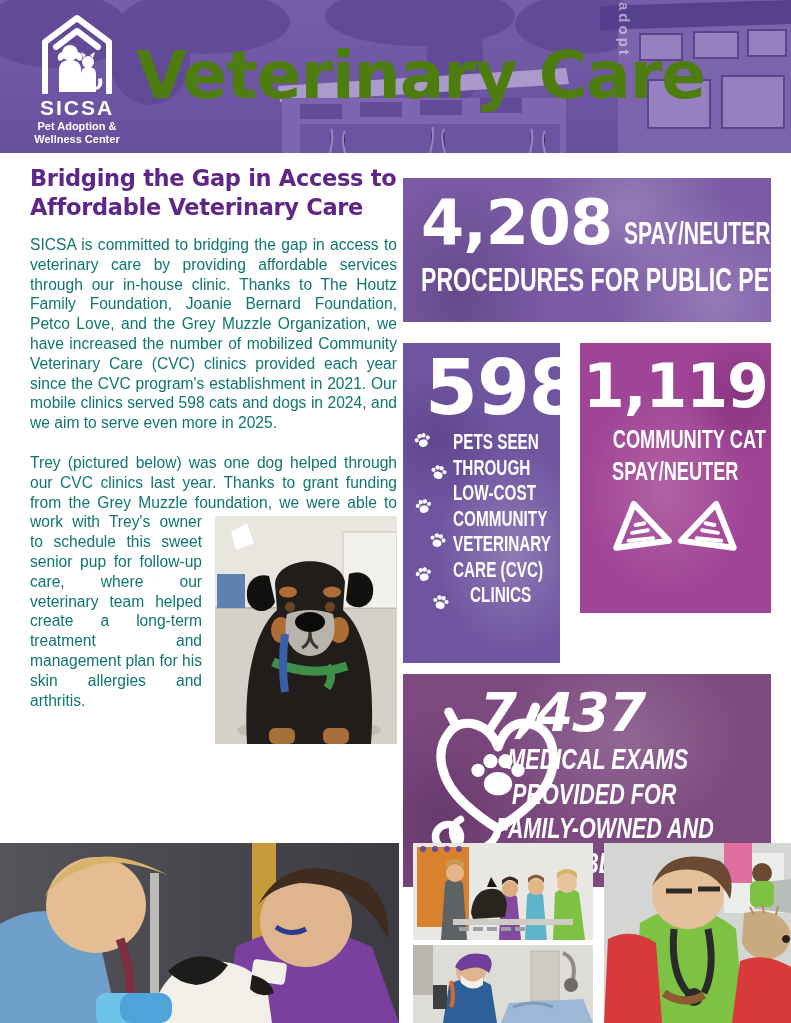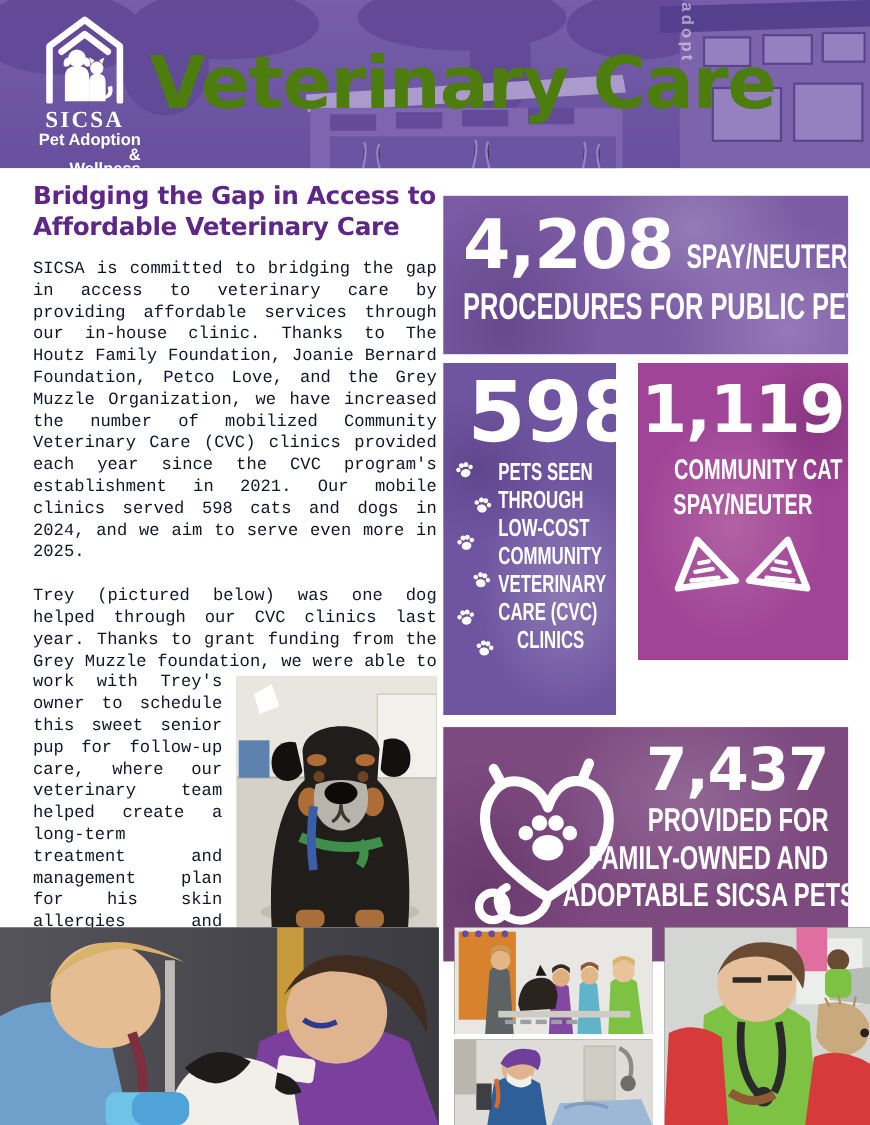--- a/index.html
+++ b/index.html
@@ -9,43 +9,43 @@
   
   .hero{position:absolute;left:0;top:0;width:791px;height:153px;overflow:hidden;}
   .hero svg{display:block;}
   .hero-title{position:absolute;left:136px;top:26px;width:655px;
               font-family:"DejaVu Sans",sans-serif;font-weight:800;font-size:66px;
               line-height:100px;color:#4d7c0f;letter-spacing:-1px;white-space:nowrap;}
   .hero-sign{position:absolute;left:616px;top:2px;height:70px;
              writing-mode:vertical-rl;text-orientation:sideways;
              color:rgba(255,255,255,0.5);font-weight:700;font-size:15px;letter-spacing:3px;}
   .logo{position:absolute;left:26px;top:6px;width:102px;display:flex;flex-direction:column;align-items:center;color:#fff;}
-  .logo-name{font-family:Liberation Serif, serif;font-weight:800;font-size:21px;letter-spacing:2px;margin-top:2px;}
-  .logo-tag{font-size:15px;font-weight:600;line-height:13px;text-align:right;}
+  .logo-name{font-family:Liberation Sans, sans-serif;font-weight:800;font-size:21px;letter-spacing:2px;margin-top:2px;}
+  .logo-tag{font-size:11px;font-weight:600;line-height:13px;text-align:center;}
 
   
   .article{position:absolute;left:30px;top:164px;width:367px;}
   .headline{font-family:"DejaVu Sans",sans-serif;font-weight:800;color:#5e2687;
             font-size:22.5px;line-height:29px;letter-spacing:-0.3px;white-space:nowrap;}
-  .bodycopy{margin-top:13px;font-family:Liberation Mono, monospace;color:#0f172a;
+  .bodycopy{margin-top:13px;font-family:Liberation Sans, sans-serif;color:#0f766e;
             font-size:15.6px;line-height:19.8px;text-align:justify;}
   .bodycopy p{margin:0 0 20px 0;}
   .trey{float:right;width:182px;height:228px;margin:4px 0 6px 13px;background:#d6d1c8;}
   .trey svg{display:block;}
 
   
   .stats{position:absolute;left:403px;top:178px;width:368px;color:#fff;}
   .statbox{position:relative;overflow:hidden;}
   .num{font-family:"DejaVu Sans",sans-serif;font-weight:800;letter-spacing:-1px;}
   .cond{font-family:"Liberation Sans",sans-serif;font-weight:700;}
   .sqz-l{display:inline-block;transform:scaleX(0.68);transform-origin:left center;white-space:nowrap;}
   .sqz-c{display:inline-block;transform:scaleX(0.70);transform-origin:center;white-space:nowrap;}
   .sqz-r{display:inline-block;transform:scaleX(0.72);transform-origin:right center;white-space:nowrap;}
 
-  .box1{height:144px;margin-bottom:8px;
+  .box1{height:144px;margin-bottom:21px;
         background:radial-gradient(140px 120px at 62% 20%,rgba(255,255,255,0.20),rgba(255,255,255,0) 70%),
                    radial-gradient(160px 140px at 85% 85%,rgba(230,210,240,0.25),rgba(255,255,255,0) 70%),
                    radial-gradient(120px 160px at 15% 80%,rgba(40,20,70,0.25),rgba(0,0,0,0) 75%),
                    #7a5ba4;
         padding:14px 18px 0 18px;box-sizing:border-box;}
   .box1-row{display:flex;align-items:baseline;}
   .box1 .num{font-size:62px;line-height:62px;}
   .box1-lbl1{font-size:31px;margin-left:12px;}
   .box1-lbl2{font-size:34px;margin-top:6px;}
 
@@ -68,21 +68,21 @@
   .box3 .num{font-size:60px;line-height:62px;}
   .box3-lines{margin-top:6px;font-size:26px;line-height:32px;}
   .box3 .ears{margin-top:10px;}
 
   .box4{height:213px;margin-top:0;
         background:radial-gradient(170px 140px at 60% 30%,rgba(255,255,255,0.16),rgba(255,255,255,0) 70%),
                    radial-gradient(140px 160px at 10% 70%,rgba(50,15,55,0.28),rgba(0,0,0,0) 75%),
                    #7d4a80;
         box-sizing:border-box;padding:14px 18px 0 20px;}
   .box4-icon{position:absolute;left:20px;top:22px;}
-  .box4-text{position:absolute;right:18px;top:10px;width:345px;text-align:right;}
+  .box4-text{position:absolute;right:36px;top:10px;width:345px;text-align:center;font-style:italic;}
   .box4 .num{font-size:54px;line-height:58px;}
   .box4-lines{font-size:30px;line-height:34.5px;}
 
   
   .photo{position:absolute;overflow:hidden;background:#777;}
   .photo svg{display:block;}
   .ph-left{left:0;top:843px;width:399px;height:180px;}
   .ph-mid-top{left:413px;top:843px;width:180px;height:97px;}
   .ph-mid-bot{left:413px;top:945px;width:180px;height:78px;}
   .ph-right{left:604px;top:843px;width:187px;height:180px;}
@@ -337,20 +337,21 @@
             <circle cx="66" cy="86" r="8"></circle>
             <circle cx="81" cy="75" r="8.5"></circle>
             <circle cx="99" cy="75" r="8.5"></circle>
             <circle cx="114" cy="86" r="8"></circle>
           </g>
         </svg>
       </div>
       <div class="box4-text">
         <div class="num">7,437</div>
         <div class="cond box4-lines">
+          <div><span class="sqz-r">MEDICAL EXAMS</span></div>
           <div><span class="sqz-r">PROVIDED FOR</span></div>
           <div><span class="sqz-r">FAMILY-OWNED AND</span></div>
           <div><span class="sqz-r">ADOPTABLE SICSA PETS</span></div>
         </div>
       </div>
     </div>
   </div>
 
   <div class="photo ph-left">
     <svg width="399" height="180" viewBox="0 0 399 180">

